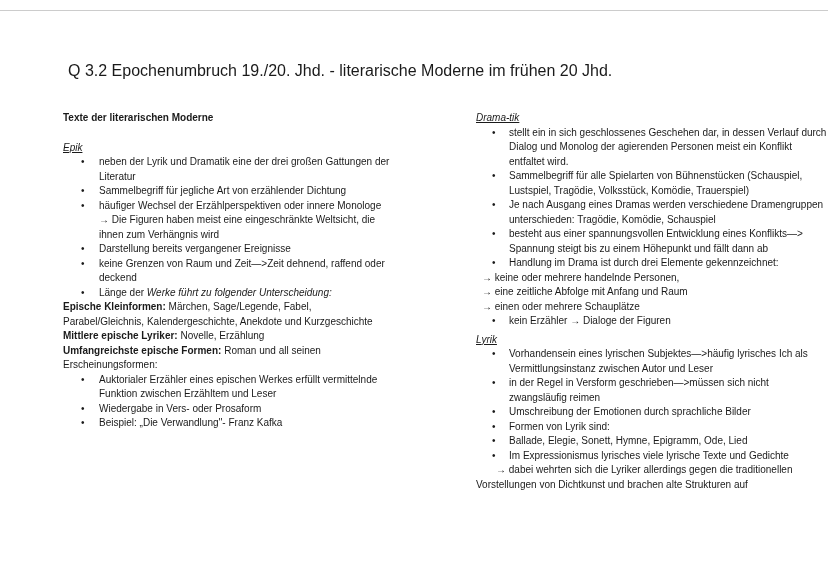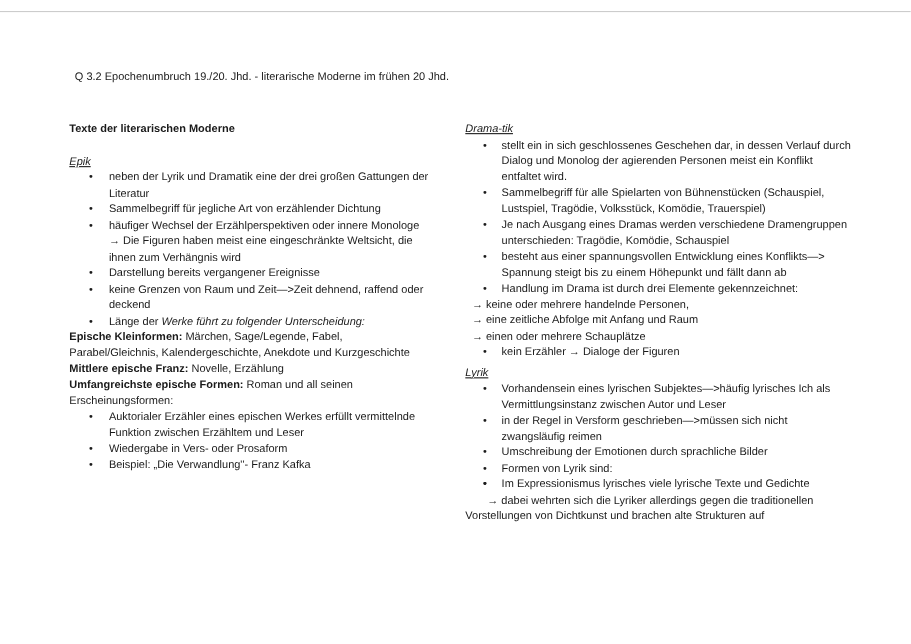--- a/index.html
+++ b/index.html
@@ -19,29 +19,30 @@
     background: #ffffff;
   }
   .top-rule {
     position: absolute;
     top: 10px;
     left: 0;
     width: 828px;
     border-top: 1px solid #cccccc;
   }
   .title {
-    font-size: 10px;
+    font-size: 16px;
     font-weight: 400;
     margin: 63px 0 0 68px;
     line-height: 16px;
   }
   .columns {
     display: flex;
     margin: 32px 0 0 63px;
     gap: 28px;
+    justify-content: space-between;
   }
   .col-left  { width: 332px; }
   .col-right { width: 352px; }
   .col-head {
     font-weight: bold;
     margin-bottom: 15px;
   }
   .section-head {
     font-style: italic;
     text-decoration: underline;
@@ -102,21 +103,21 @@
           <span class="marker">•</span>
           <span>keine Grenzen von Raum und Zeit—&gt;Zeit dehnend, raffend oder deckend</span>
         </li>
         <li>
           <span class="marker">•</span>
           <span>Länge der </span><span class="italic">Werke führt zu folgender Unterscheidung:</span>
         </li>
       </ul>
 
       <p><span class="bold">Epische Kleinformen: </span><span>Märchen, Sage/Legende, Fabel, Parabel/Gleichnis, Kalendergeschichte, Anekdote und Kurzgeschichte</span></p>
-      <p><span class="bold">Mittlere epische Franz: </span><span>Novelle, Erzählung</span></p>
+      <p><span class="bold">Mittlere epische Lyriker: </span><span>Novelle, Erzählung</span></p>
       <p><span class="bold">Umfangreichste epische Formen: </span><span>Roman und all seinen Erscheinungsformen:</span></p>
 
       <ul class="blist">
         <li>
           <span class="marker">•</span>
           <span>Auktorialer Erzähler eines epischen Werkes erfüllt vermittelnde Funktion zwischen Erzähltem und Leser</span>
         </li>
         <li>
           <span class="marker">•</span>
           <span>Wiedergabe in Vers- oder Prosaform</span>
@@ -179,20 +180,21 @@
         <li>
           <span class="marker">•</span>
           <span>Umschreibung der Emotionen durch sprachliche Bilder</span>
         </li>
         <li>
           <span class="marker">•</span>
           <span>Formen von Lyrik sind:</span>
         </li>
         <li>
           <span class="marker">•</span>
+          <span>Ballade, Elegie, Sonett, Hymne, Epigramm, Ode, Lied</span>
         </li>
         <li>
           <span class="marker">•</span>
           <span>Im Expressionismus lyrisches viele lyrische Texte und Gedichte</span>
         </li>
       </ul>
 
       <p class="flush-sub">→ dabei wehrten sich die Lyriker allerdings gegen die traditionellen Vorstellungen von Dichtkunst und brachen alte Strukturen auf</p>
     </div>
 

